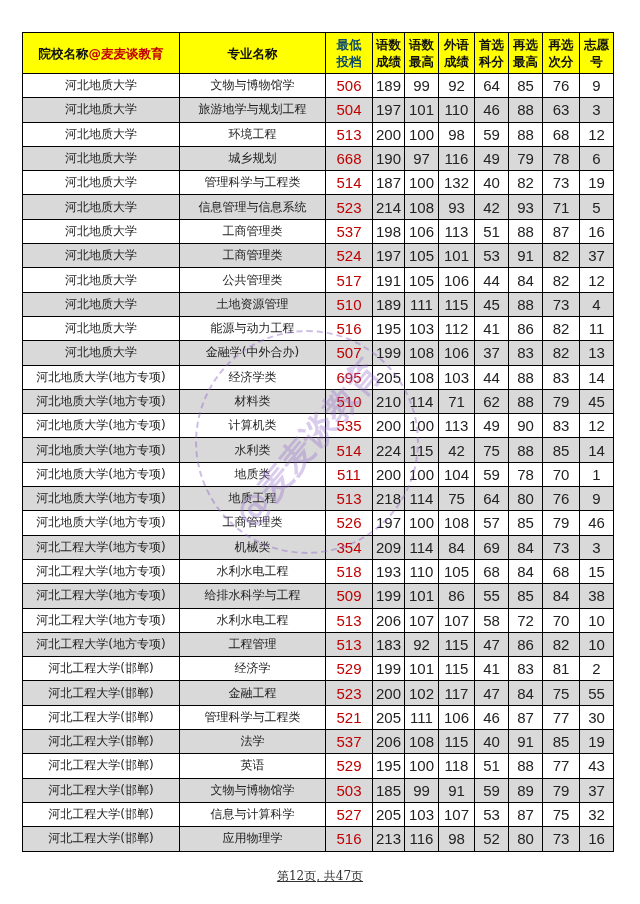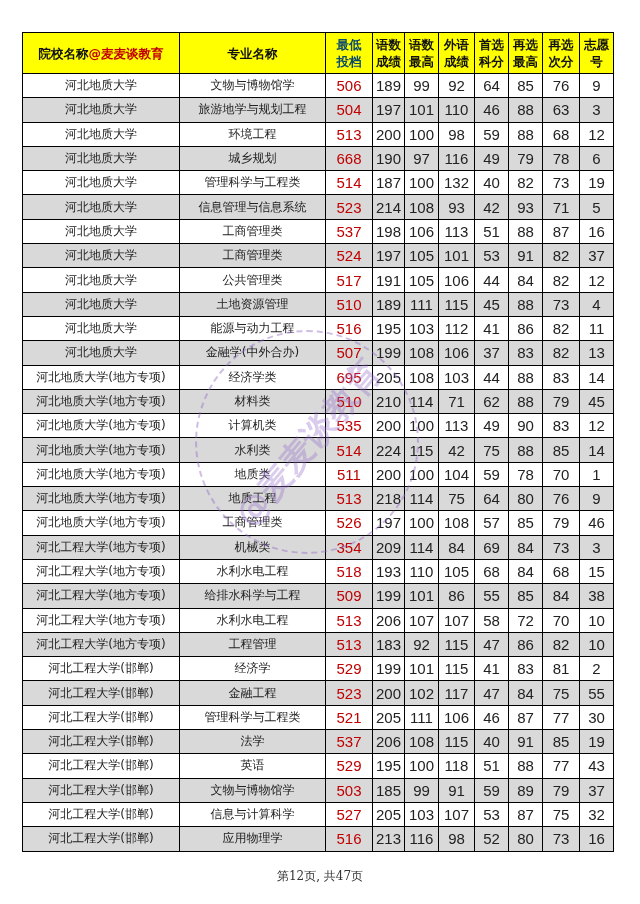--- a/index.html
+++ b/index.html
@@ -23,20 +23,21 @@
   table.scores td {
     height: 23.3px; font-size: 12px; color: #222;
   }
   table.scores td.num { font-size: 15px; font-family: "Liberation Sans", "DejaVu Sans", sans-serif; }
   table.scores td.min { color: #c00000; }
   table.scores tr.alt td { background: #d9d9d9; }
   .footer {
     position: absolute; left: 0; width: 640px; top: 868px;
     text-align: center; font-size: 12px; color: #333;
     font-family: "DejaVu Serif", "Liberation Serif", serif;
+    text-decoration: underline;
   }
   .watermark {
     position: absolute; left: 195px; top: 330px; width: 220px; height: 220px;
     border: 2px dashed rgba(150, 110, 200, 0.45); border-radius: 50%;
     pointer-events: none;
   }
   .watermark .wm-text {
     position: absolute; left: 10px; top: 90px; width: 200px; text-align: center;
     transform: rotate(-50deg);
     font-size: 34px; font-weight: bold; color: rgba(150, 110, 200, 0.35);

